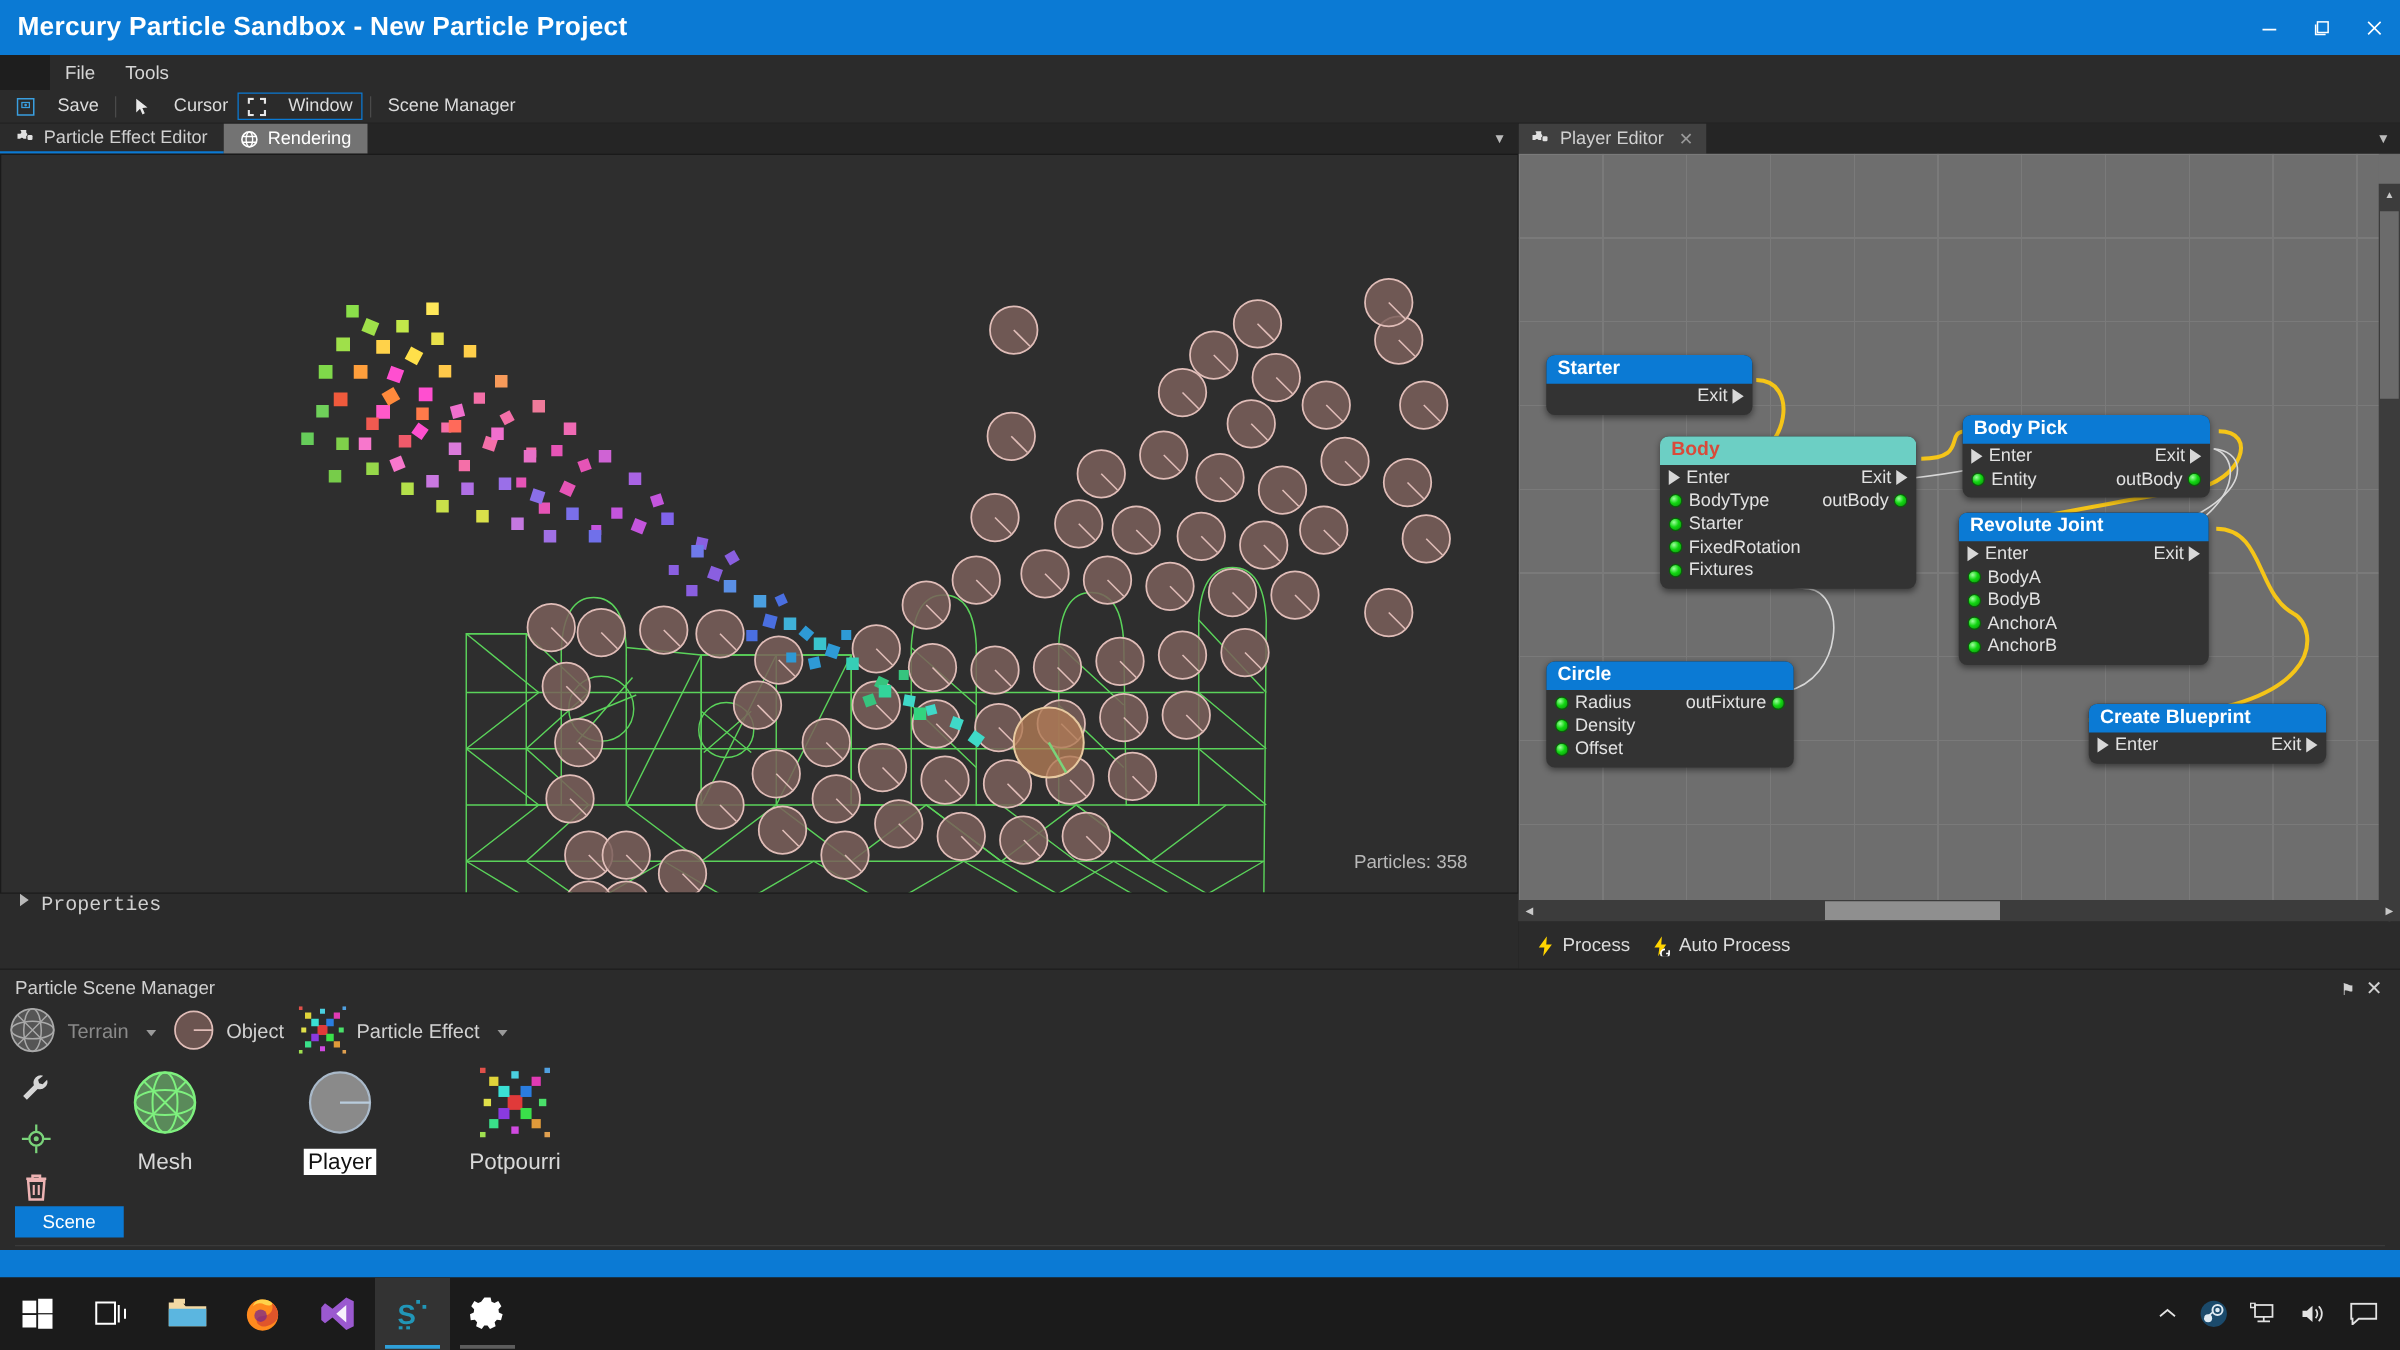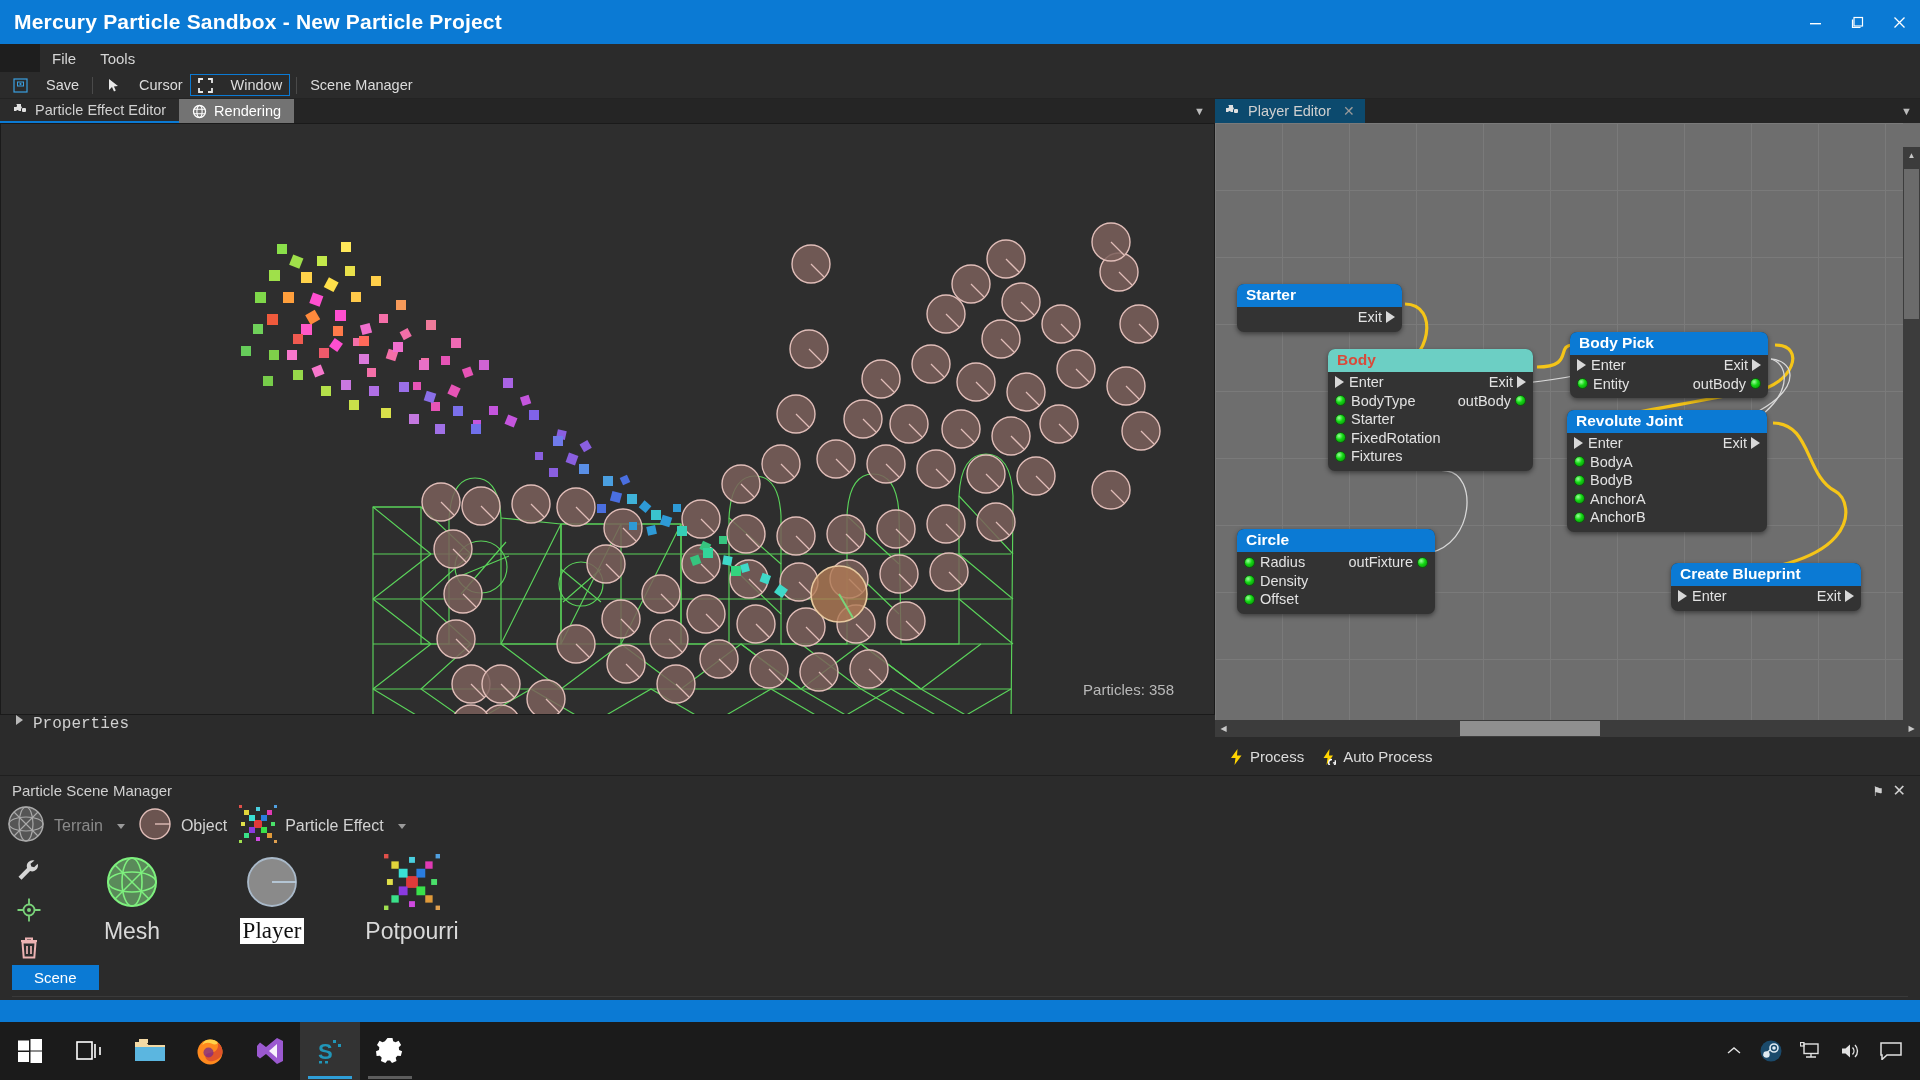--- a/index.html
+++ b/index.html
@@ -56,21 +56,21 @@
   #properties-bar .tri { width:0;height:0;border-left:7px solid #b9b9b9;
     border-top:5px solid transparent;border-bottom:5px solid transparent; }
   #properties-bar span { color:#d0d0d0; font-size:16px; }
 
   
   #player-editor { position:absolute; left:1215px; top:99px; width:705px;
     height:676px; background:#2b2b2b; }
   #pe-tabrow { height:24px; display:flex; align-items:stretch;
     background:#252525; }
   #pe-tab { display:flex; align-items:center; gap:8px; padding:0 10px;
-    background:#0c4a6e; color:#d0d0d0; font-size:14.5px; }
+    background:#404040; color:#d0d0d0; font-size:14.5px; }
   #pe-tab .close { color:#9a9a9a; font-size:14px; margin-left:4px; }
   #pe-overflow { margin-left:auto; color:#bbb; font-size:11px;
     display:flex; align-items:center; padding:0 8px; }
 
   #graph-wrap { position:absolute; left:0; top:24px; width:705px; height:614px;
     background:#6e6e6e; overflow:hidden; }
   #graph-canvas { position:absolute; left:0; top:0; width:688px; height:597px;
     background:
       repeating-linear-gradient(to right, #7a7a7a 0 1px, transparent 1px 67px),
       repeating-linear-gradient(to bottom, #7a7a7a 0 1px, transparent 1px 67px),
@@ -134,22 +134,22 @@
   .caret { width:0;height:0;border-top:5px solid #9a9a9a;
     border-left:4px solid transparent;border-right:4px solid transparent;
     margin-left:6px; }
 
   #sm-sidetools { position:absolute; left:16px; top:82px; display:flex;
     flex-direction:column; gap:10px; align-items:center; }
   #sm-items { position:absolute; left:62px; top:78px; display:flex;
     gap:0px; }
   .sm-item { width:140px; display:flex; flex-direction:column;
     align-items:center; gap:4px; }
-  .sm-item .cap { font-size:23px; color:#d9d9d9; padding:0 3px; }
-  .sm-item.selected .cap { background:#ffffff; color:#111;font-family:Liberation Serif, serif; }
+  .sm-item .cap { font-size:18px; color:#d9d9d9; padding:0 3px; }
+  .sm-item.selected .cap { background:#ffffff; color:#111; }
   #sm-bottom-tabs { position:absolute; left:12px; bottom:10px;
     display:flex; }
   #sm-scene-tab { background:#0b7ad4; color:#fff; font-size:15px;
     padding:4px 22px; }
   #sm-divider { position:absolute; left:12px; top:220px; width:1896px;
     height:1px; background:#3a3a3a; }
 
   
   #accentline { position:absolute; left:0; top:1000px; width:1920px;
     height:22px; background:#0b7ad4; }

